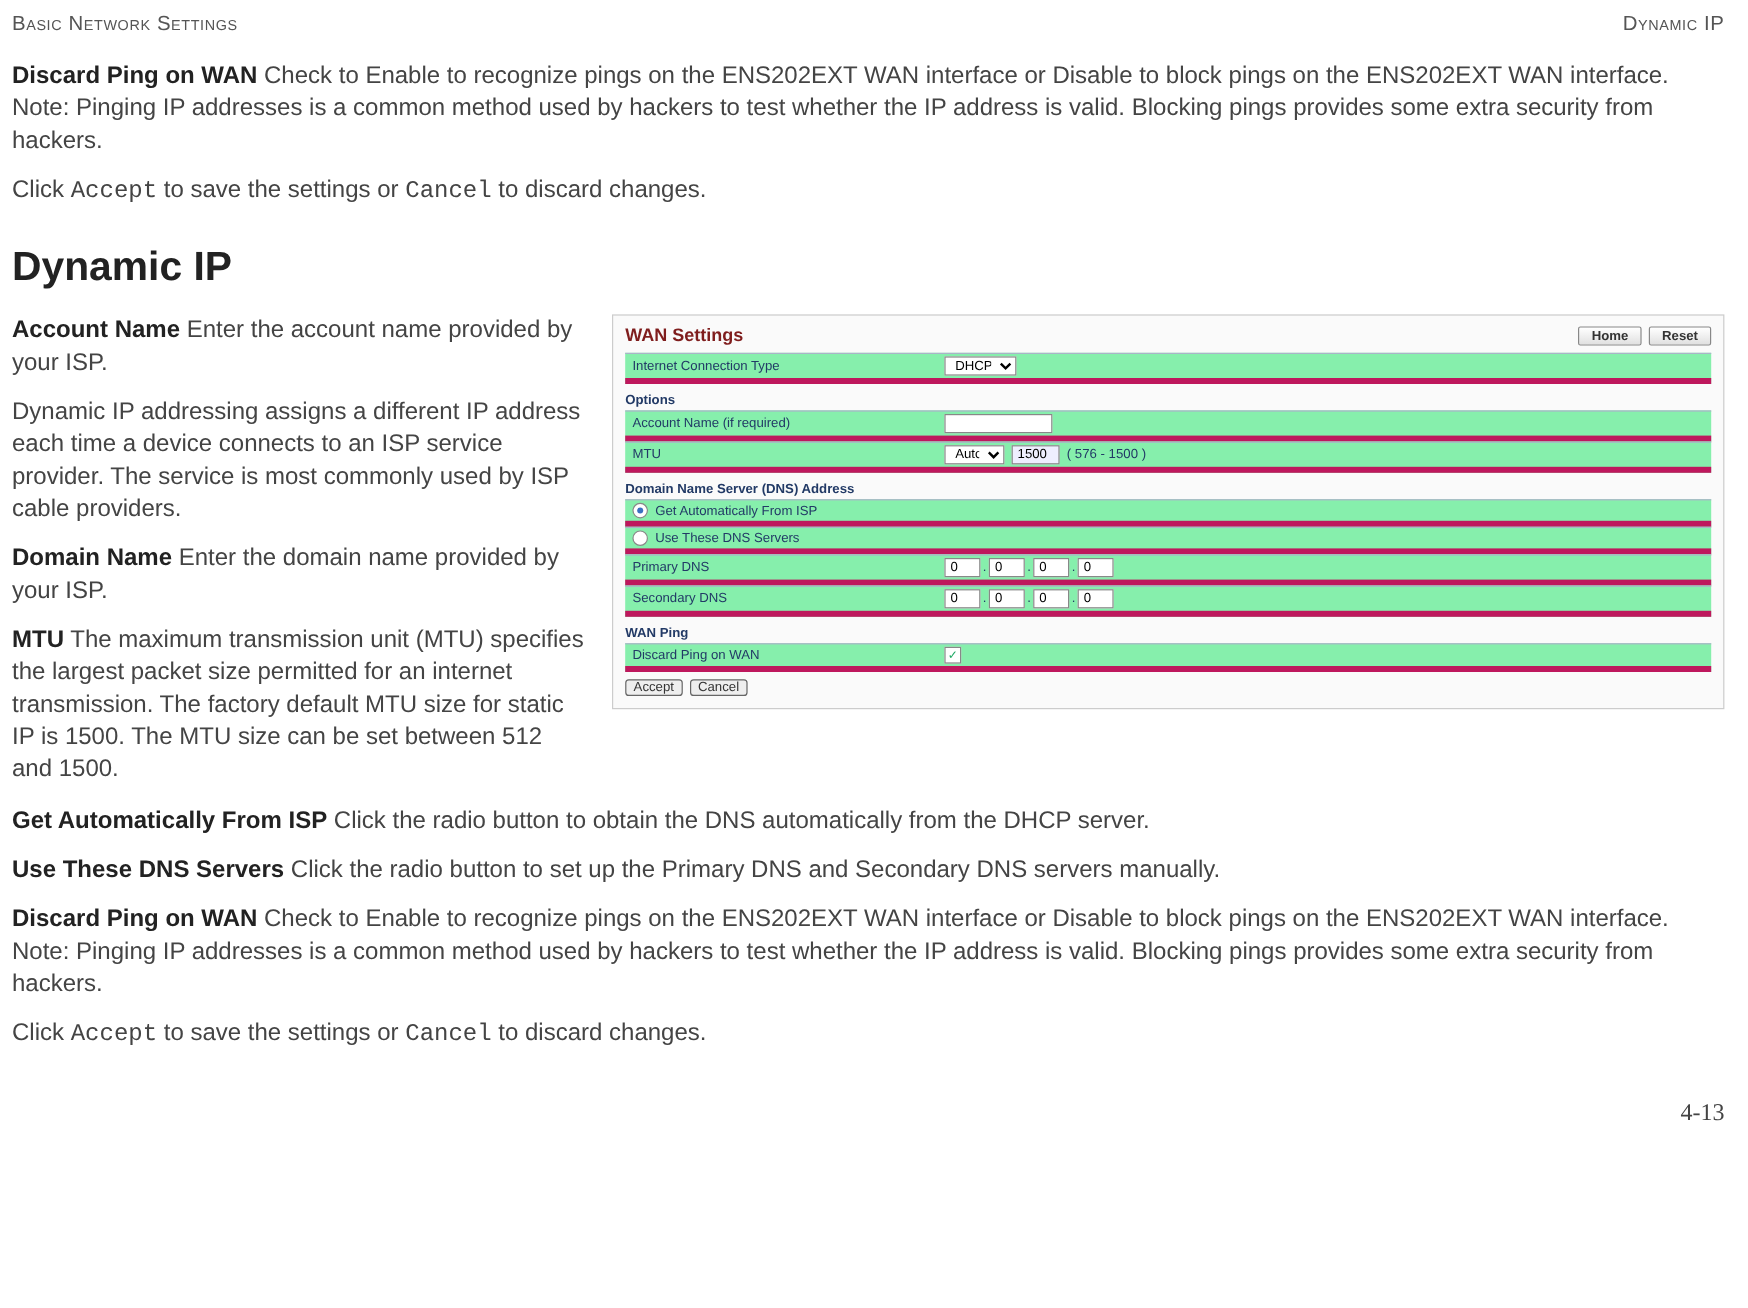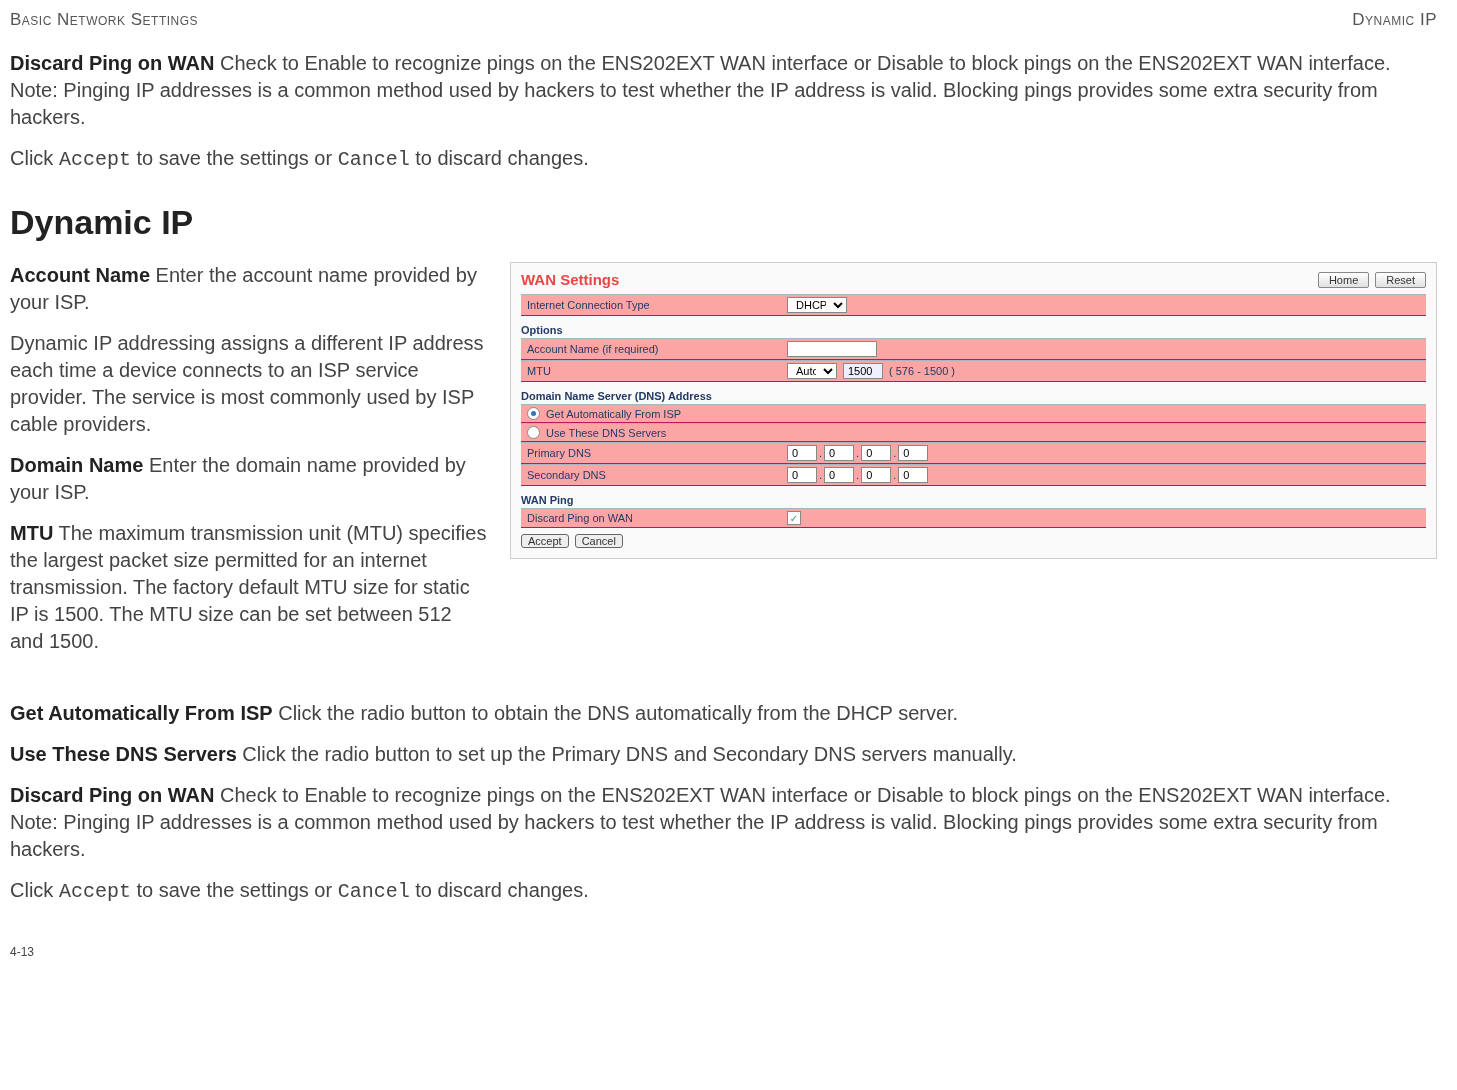--- a/index.html
+++ b/index.html
@@ -53,57 +53,58 @@
   .left-col {
     flex: 0 0 480px;
   }
   .right-col {
     flex: 1;
     border: 1px solid #ccc;
     background: #fafafa;
     padding: 8px 10px 10px 10px;
   }
   .footer-page {
-    text-align: left;
-    font-size: 12px;
+    text-align: right;
+    font-size: 20px;
     color: #444;
     margin-top: 40px;
+    font-family: Liberation Serif, serif;
   }
 
   
   .panel-head {
     display:flex;
     justify-content: space-between;
     align-items: center;
   }
   .panel-title {
     font-weight: bold;
-    color: #ef4444;
+    color: #7f1d1d;
     font-size: 15px;
   }
-  .btnbar { display:flex; gap:6px; }
+  .btnbar { display:flex; gap:6px;font-weight:bold; }
   .winbtn {
     font-size: 11px;
     padding: 1px 10px;
     border: 1px solid #888;
     background: linear-gradient(#fff,#e0e0e0);
     border-radius: 2px;
   }
   .row {
     display: grid;
     grid-template-columns: 260px 1fr;
     align-items: center;
     font-size: 11px;
     color: #223a66;
     padding: 2px 6px;
   }
   .row.band {
-    background: #fca5a5;
+    background: #86efac;
     border-top: 1px solid #aab4c8;
-    border-bottom: 1px solid #be185d;
+    border-bottom: 5px solid #be185d;
   }
   .section-label {
     font-size: 11px;
     color: #223a66;
     font-weight: bold;
     padding: 8px 0 2px 0;
   }
   input.tiny, select.tiny {
     font-size: 11px;
     border:1px solid #888;
@@ -240,21 +241,21 @@
         <span><span class="checkbox">✓</span></span>
       </div>
 
       <div style="margin-top:6px;display:flex;gap:6px">
         <span class="actionbtn">Accept</span>
         <span class="actionbtn">Cancel</span>
       </div>
     </div>
   </div>
 
-  <p class="body-text" style="margin-top:31px">
+  <p class="body-text" style="margin-top:2px">
     <b>Get Automatically From ISP</b><span>  Click the radio button to obtain the DNS automatically from the DHCP server.</span>
   </p>
 
   <p class="body-text">
     <b>Use These DNS Servers</b><span>  Click the radio button to set up the Primary DNS and Secondary DNS servers manually.</span>
   </p>
 
   <p class="body-text">
     <b>Discard Ping on WAN</b><span>  Check to Enable to recognize pings on the ENS202EXT WAN interface or Disable to block pings on the ENS202EXT WAN interface. Note: Pinging IP addresses is a common method used by hackers to test whether the IP address is valid. Blocking pings provides some extra security from hackers.</span>
   </p>

